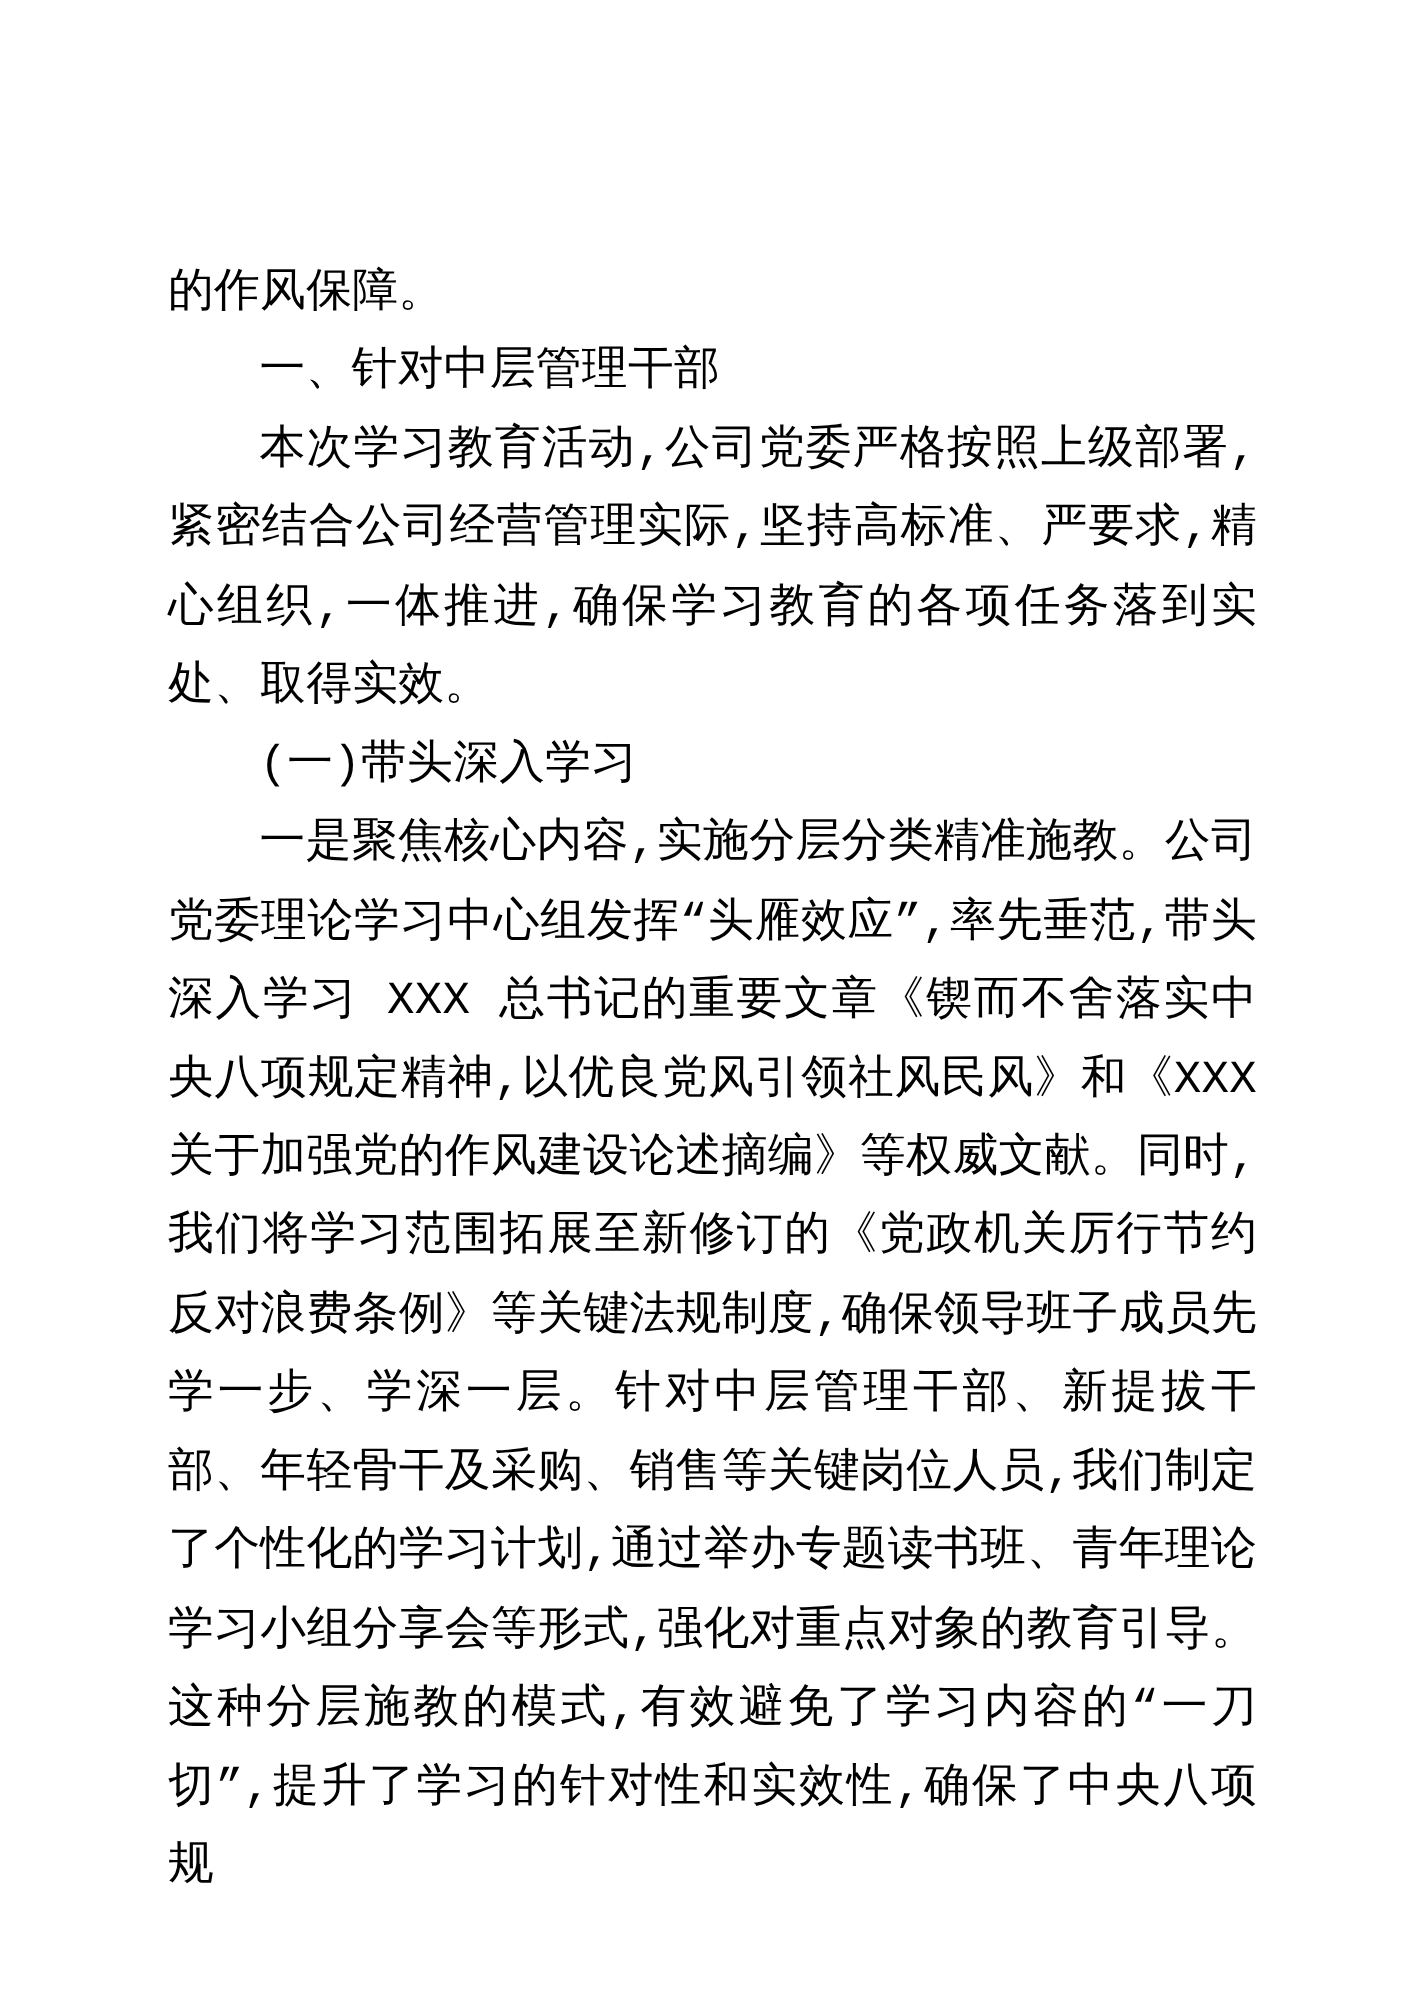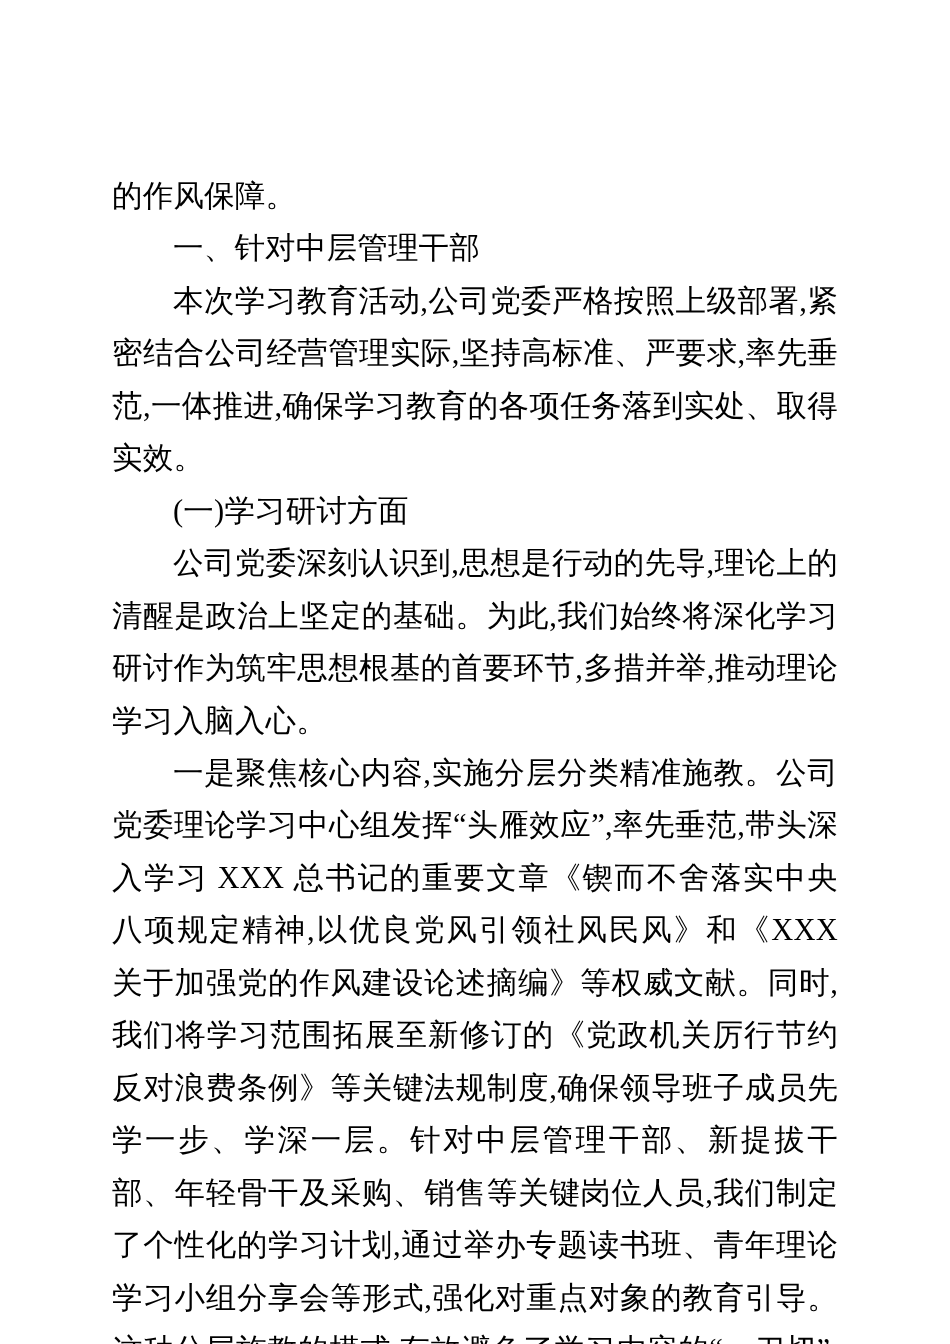--- a/index.html
+++ b/index.html
@@ -25,20 +25,21 @@
   .doc-body {
     font-size: 30.5px;
     line-height: 1.72;
     text-align: justify;
     text-justify: inter-ideograph;
     letter-spacing: 0.2px;
   }
   p {
     margin: 0;
     padding: 0;
+    font-family: Liberation Mono, monospace;
   }
   .para-indent {
     text-indent: 2em;
   }
   .para-flush {
     text-indent: 0;
   }
   .heading {
     text-indent: 2em;
     font-weight: normal;
@@ -47,18 +48,17 @@
     text-indent: 2em;
   }
 </style>
 </head>
 <body>
 
 <div class="page">
   <div class="doc-body">
     <p class="para-flush">的作风保障。</p>
     <p class="heading">一、针对中层管理干部</p>
-    <p class="para-indent">本次学习教育活动,公司党委严格按照上级部署,紧密结合公司经营管理实际,坚持高标准、严要求,率先垂范,一体推进,确保学习教育的各项任务落到实处、取得实效。</p>
-    <p class="subheading">(一)学习研讨方面</p>
-    <p class="para-indent">公司党委深刻认识到,思想是行动的先导,理论上的清醒是政治上坚定的基础。为此,我们始终将深化学习研讨作为筑牢思想根基的首要环节,多措并举,推动理论学习入脑入心。</p>
+    <p class="para-indent">本次学习教育活动,公司党委严格按照上级部署,紧密结合公司经营管理实际,坚持高标准、严要求,精心组织,一体推进,确保学习教育的各项任务落到实处、取得实效。</p>
+    <p class="subheading">(一)带头深入学习</p>
     <p class="para-indent">一是聚焦核心内容,实施分层分类精准施教。公司党委理论学习中心组发挥“头雁效应”,率先垂范,带头深入学习 XXX 总书记的重要文章《锲而不舍落实中央八项规定精神,以优良党风引领社风民风》和《XXX 关于加强党的作风建设论述摘编》等权威文献。同时,我们将学习范围拓展至新修订的《党政机关厉行节约反对浪费条例》等关键法规制度,确保领导班子成员先学一步、学深一层。针对中层管理干部、新提拔干部、年轻骨干及采购、销售等关键岗位人员,我们制定了个性化的学习计划,通过举办专题读书班、青年理论学习小组分享会等形式,强化对重点对象的教育引导。这种分层施教的模式,有效避免了学习内容的“一刀切”,提升了学习的针对性和实效性,确保了中央八项规</p>
   </div>
 </div>
 
 </body></html>

